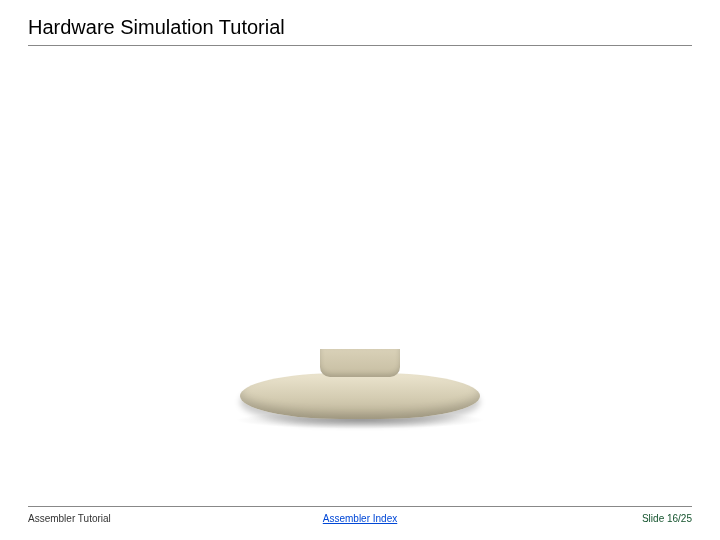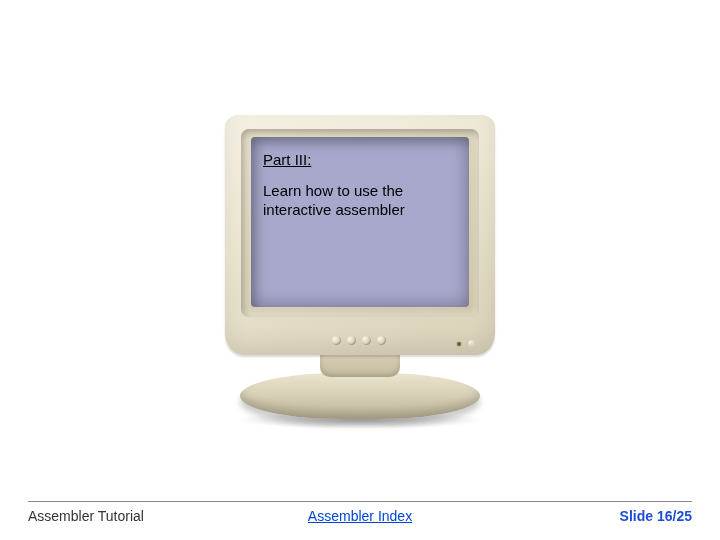--- a/index.html
+++ b/index.html
@@ -150,61 +150,45 @@
   .footer {
     position: absolute;
     left: 28px;
     right: 28px;
     bottom: 16px;
     border-top: 1px solid #888;
     padding-top: 6px;
     display: flex;
     align-items: center;
     justify-content: space-between;
-    font-size: 14px;
+    font-size: 10px;
   }
   .footer-left { color: #333; }
   .footer-center {
     position: absolute;
     left: 50%;
     transform: translateX(-50%);
   }
   .footer-center a {
     color: #0047d6;
     text-decoration: underline;
   }
-  .footer-right { color: #1d4ed8; font-weight: bold; }
+  .footer-right { color: #14532d; }
 </style>
 </head>
 <body>
 
 <div class="slide">
+  <div class="title">Hardware Simulation Tutorial</div>
 
   <div class="content-area">
     <div class="monitor-wrap">
       <div class="base-shadow"></div>
       <div class="base"></div>
       <div class="neck"></div>
-      <div class="monitor-body">
-        <div class="bezel"></div>
-        <div class="screen">
-          <div class="part">Part III:</div>
-          <div class="desc">Learn how to use the interactive assembler</div>
-        </div>
-        <div class="buttons-row">
-          <div class="knob"></div>
-          <div class="knob"></div>
-          <div class="knob"></div>
-          <div class="knob"></div>
-        </div>
-        <div class="panel-right">
-          <div class="led"></div>
-          <div class="power"></div>
-        </div>
-      </div>
     </div>
   </div>
 
   <div class="footer">
     <div class="footer-left">Assembler Tutorial</div>
     <div class="footer-center">
       <a href="#">Assembler Index</a>
     </div>
     <div class="footer-right">Slide 16/25</div>
   </div>

